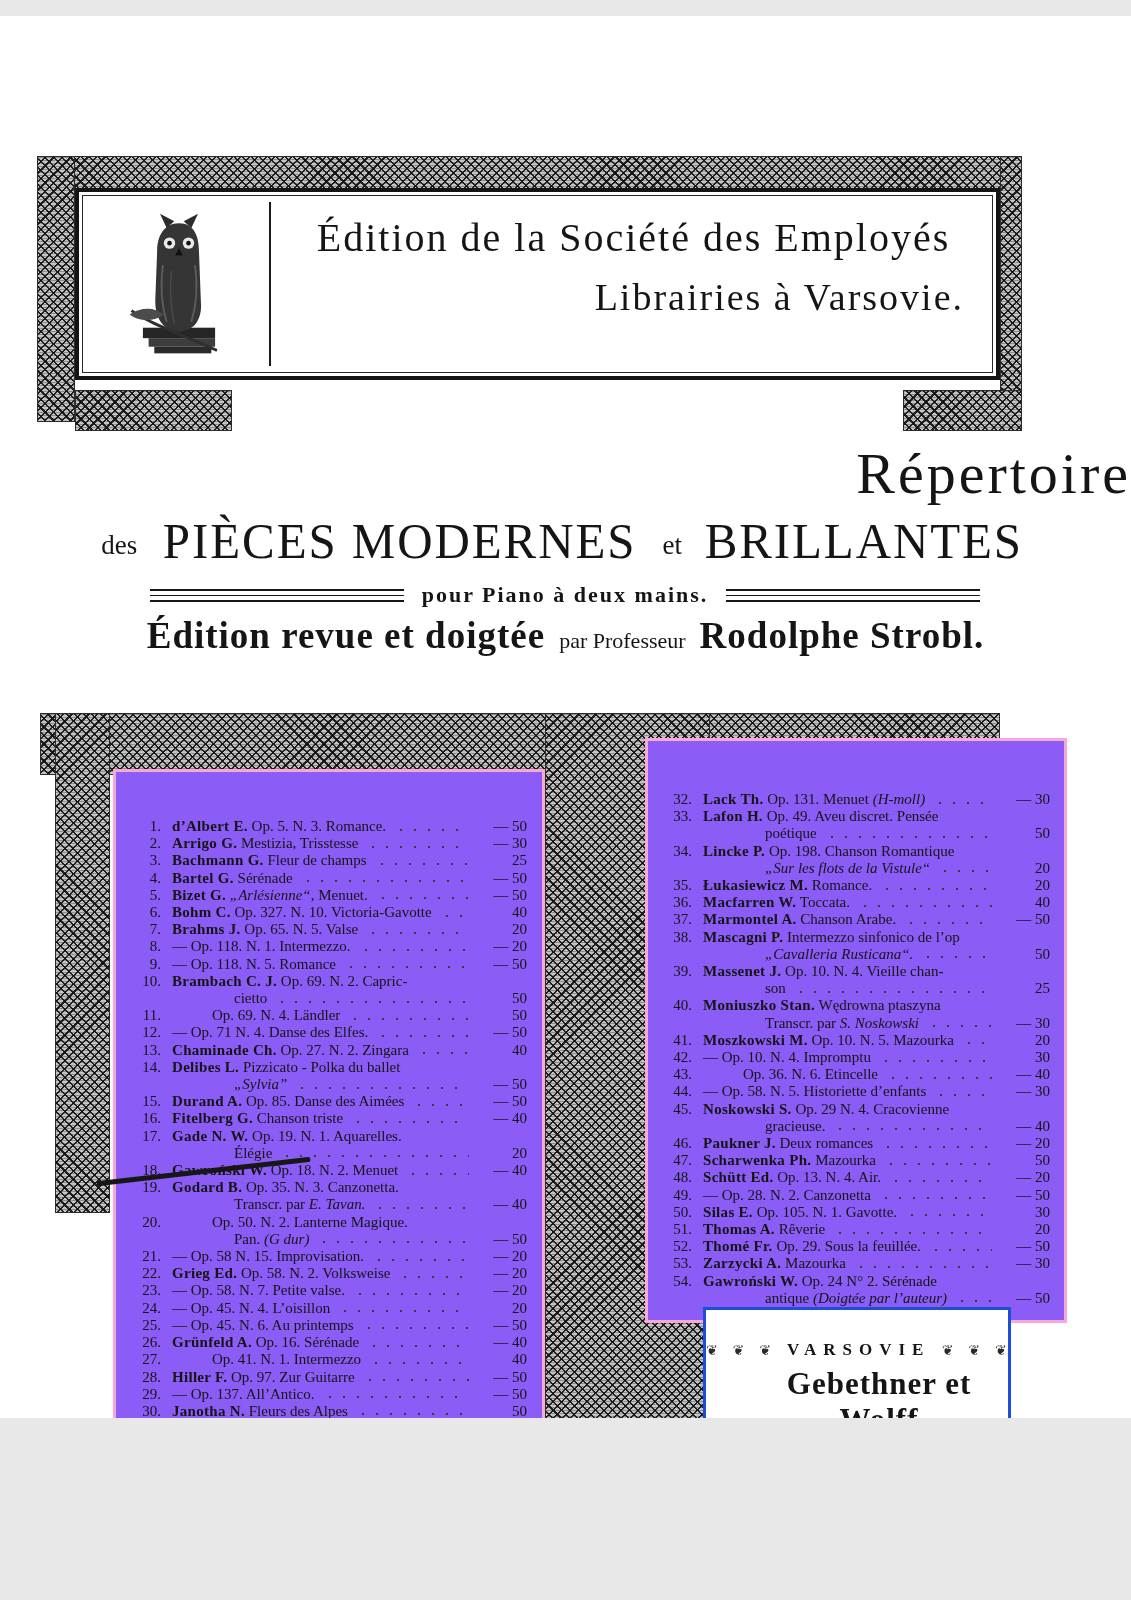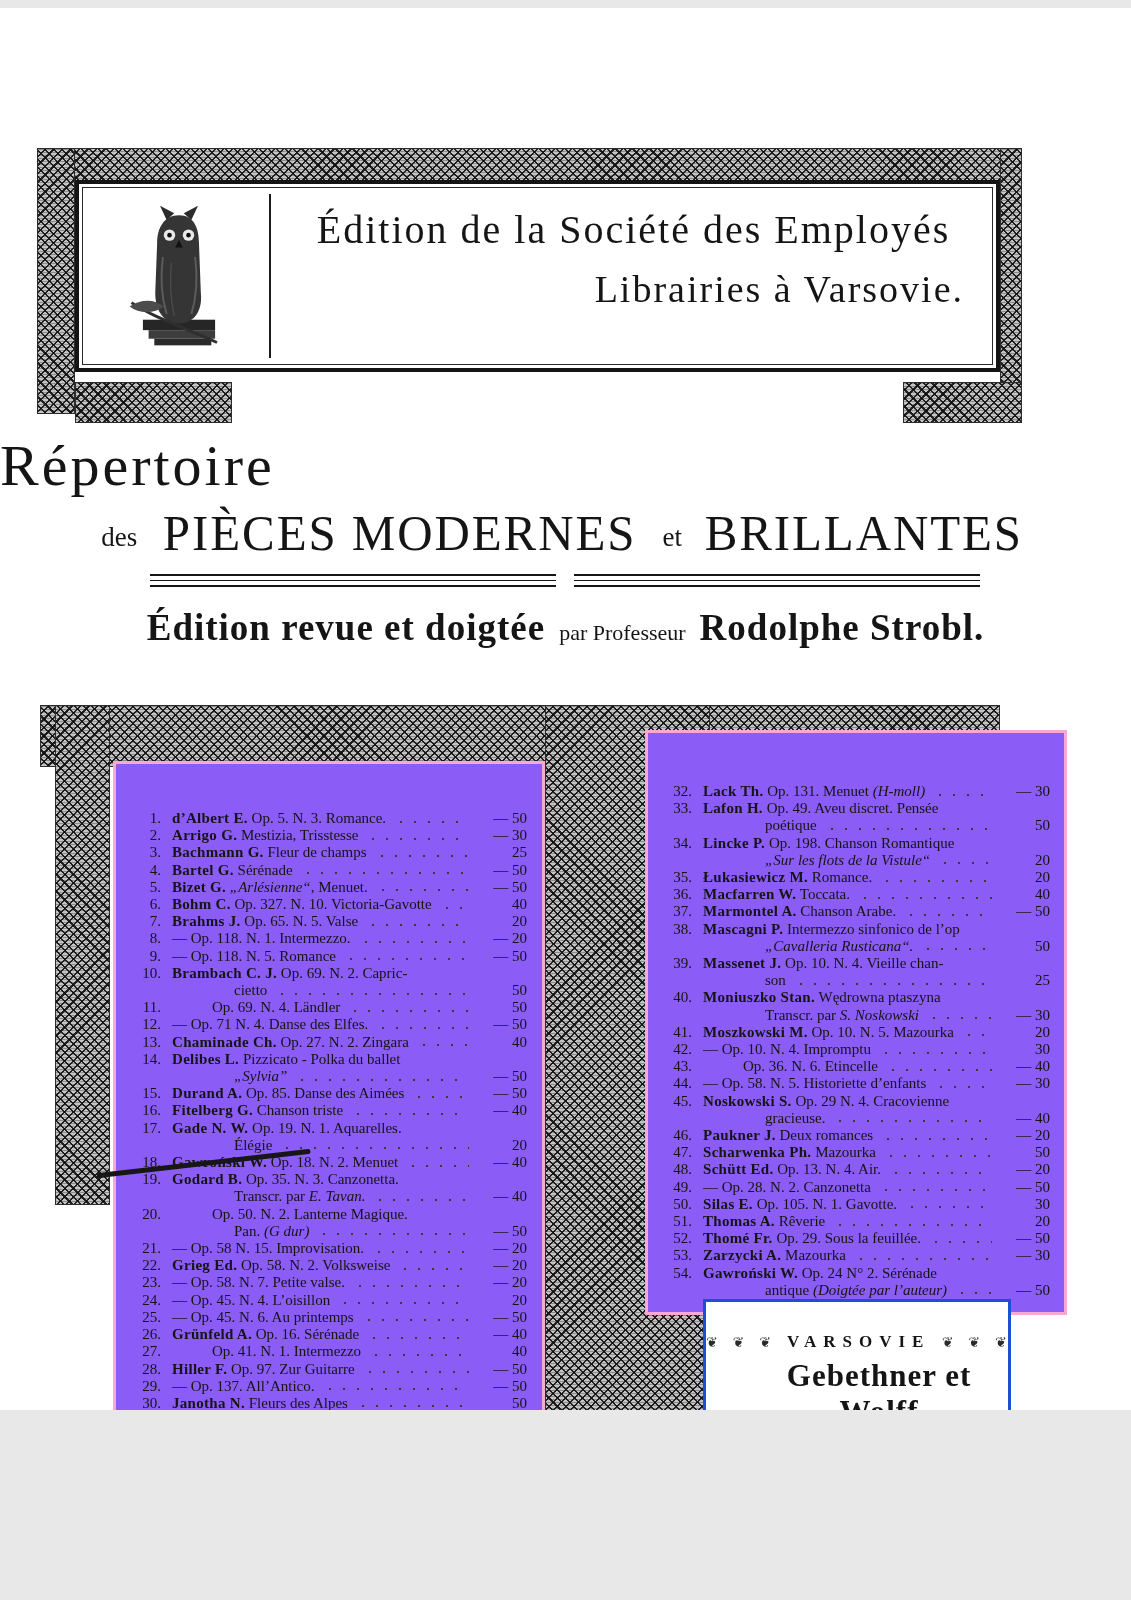--- a/index.html
+++ b/index.html
@@ -1,16 +1,16 @@
 <!DOCTYPE html>
 <html><head>
 <meta charset="utf-8">
 <style>
   html,body{margin:0;padding:0;background:#e8e8e8;}
-  #page{position:relative;width:1131px;height:1402px;background:#ffffff;margin:8px auto;
+  #page{position:relative;width:1131px;height:1402px;background:#ffffff;margin:16px auto;
         font-family:"Liberation Serif","DejaVu Serif",serif;color:#151515;overflow:hidden;text-decoration:underline;}
 
   
   .pat{position:absolute;background-color:#c3c3c3;
     background-image:
       repeating-linear-gradient(45deg, rgba(15,15,15,.9) 0 1.5px, transparent 1.5px 6px),
       repeating-linear-gradient(135deg, rgba(15,15,15,.9) 0 1.5px, transparent 1.5px 6px),
       repeating-linear-gradient(0deg, rgba(70,70,70,.45) 0 1px, transparent 1px 3px);
     box-shadow:inset 0 0 0 1px #2c2c2c;}
 
@@ -18,21 +18,21 @@
   #pubbox{position:absolute;left:75px;top:172px;width:925px;height:192px;background:#fff;
           border:4px solid #141414;box-sizing:border-box;}
   #pubbox .inner{position:absolute;inset:3px;border:1px solid #2a2a2a;}
   #pub-divider{position:absolute;left:190px;top:10px;bottom:10px;width:2px;background:#1b1b1b;}
   #owl{position:absolute;left:30px;top:16px;width:140px;height:152px;}
   #pub-text{position:absolute;left:210px;top:22px;right:18px;}
   #pub-line1{font-size:40px;letter-spacing:2px;text-align:center;white-space:nowrap;}
   #pub-line2{font-size:38px;letter-spacing:2px;text-align:right;padding-right:14px;margin-top:14px;white-space:nowrap;}
 
   
-  #title-main{position:absolute;left:0;top:424px;width:100%;text-align:left;
+  #title-main{position:absolute;left:0;top:424px;width:100%;text-align:right;
               font-size:58px;letter-spacing:3px;}
   #title-line2{position:absolute;left:0;top:496px;width:100%;display:flex;align-items:baseline;
                justify-content:center;gap:16px;white-space:nowrap;}
   #title-line2 .small{font-size:27px;transform:translateY(-4px);}
   #title-line2 .caps{font-size:51px;letter-spacing:2px;transform:scaleX(.96);}
   #subtitle-row{position:absolute;left:150px;top:566px;width:830px;display:flex;align-items:center;gap:18px;}
   .rule{flex:1;height:9px;border-top:2px solid #161616;border-bottom:2px solid #161616;
         background:linear-gradient(#161616,#161616) center/100% 1px no-repeat;}
   #subtitle-text{font-size:22px;font-weight:bold;letter-spacing:2px;white-space:nowrap;}
   #edition-line{position:absolute;left:0;top:598px;width:100%;text-align:center;white-space:nowrap;}
@@ -106,20 +106,21 @@
 
   <div id="title-main">Répertoire</div>
   <div id="title-line2">
     <span class="small">des</span>
     <span class="caps">PIÈCES MODERNES</span>
     <span class="small">et</span>
     <span class="caps">BRILLANTES</span>
   </div>
   <div id="subtitle-row">
     <span class="rule"></span>
+    <span id="subtitle-text">pour Piano à deux mains.</span>
     <span class="rule"></span>
   </div>
   <div id="edition-line">
     <span class="big">Édition revue et doigtée</span>
     <span class="small">par Professeur</span>
     <span class="big">Rodolphe Strobl.</span>
   </div>
 
   <div class="pat" style="left:40px;top:697px;width:960px;height:62px;"></div>
   <div class="pat" style="left:55px;top:697px;width:55px;height:500px;"></div>

